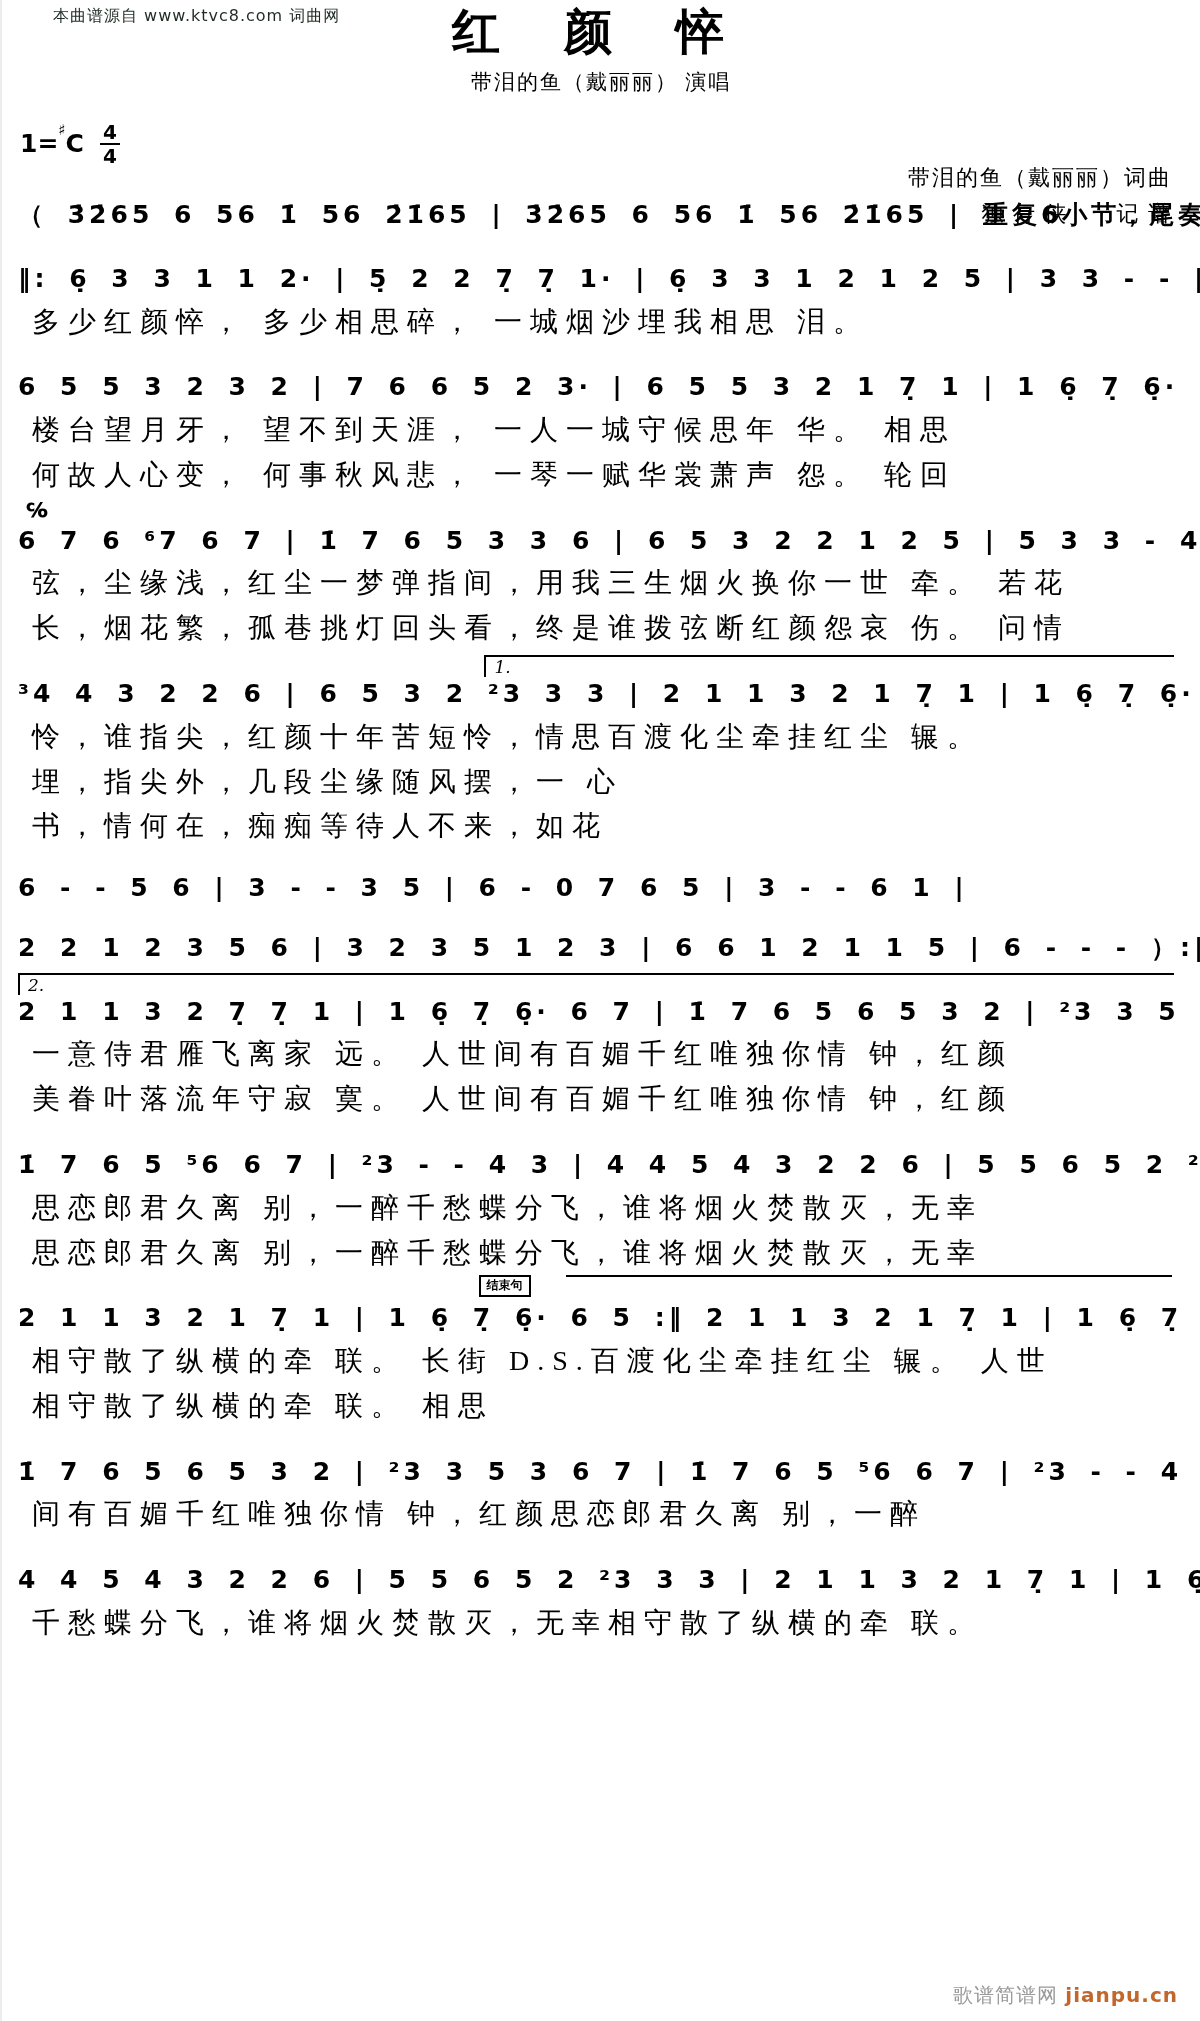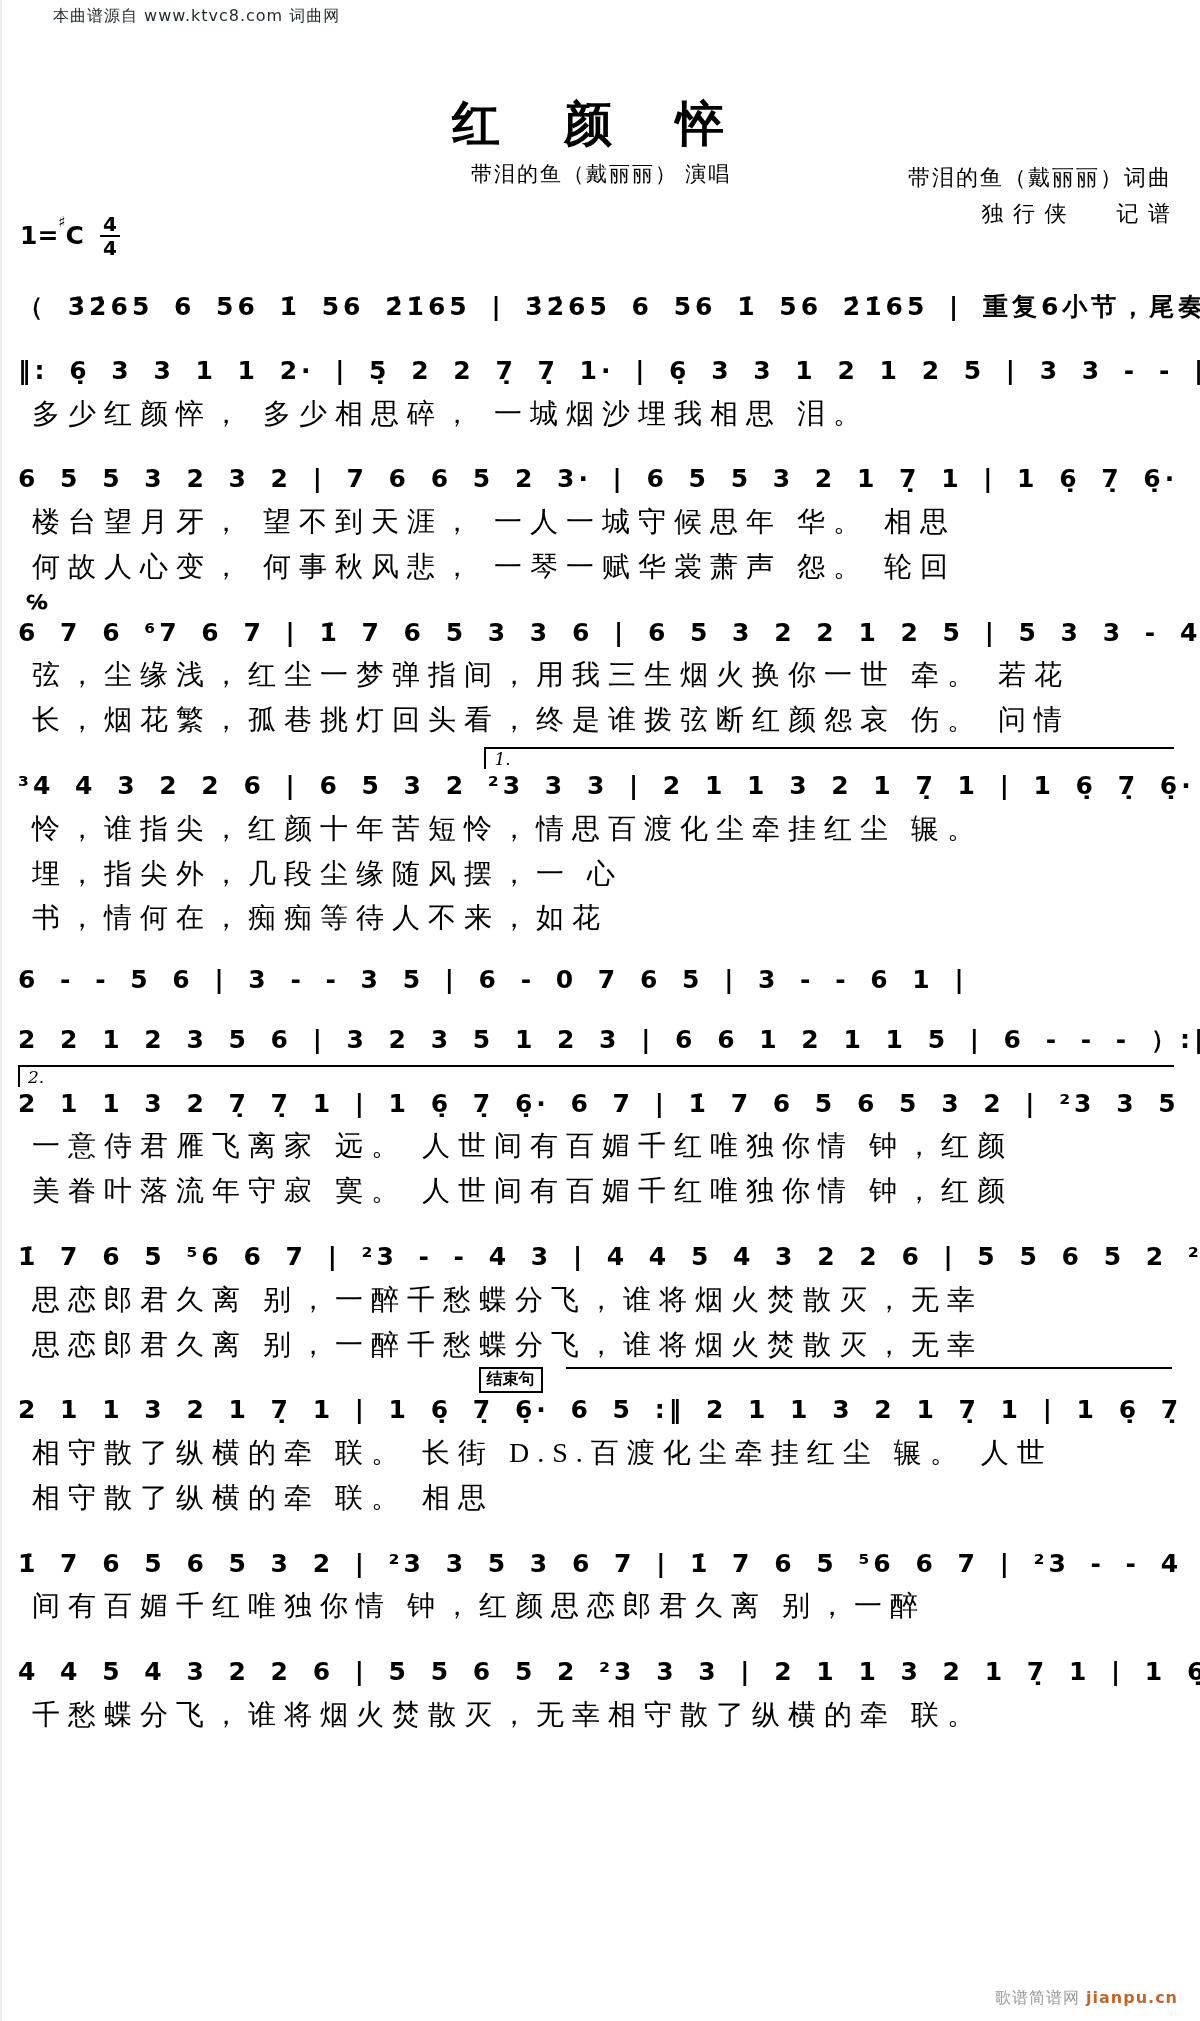--- a/index.html
+++ b/index.html
@@ -11,21 +11,21 @@
     font-family:"Liberation Serif","DejaVu Serif",serif;
     color:#000;
     border-left:2px solid #ececec;
     box-sizing:border-box;
   }
   .src-watermark{
     position:absolute;top:6px;left:51px;
     font-family:"DejaVu Sans",sans-serif;
     font-size:16px;color:#1e2b22;letter-spacing:1px;
   }
-  .header{padding-top:92px;}
+  .header{}
   .title{
     text-align:center;
     font-size:48px;font-weight:bold;
     letter-spacing:26px;
     font-family:"Liberation Serif","DejaVu Serif",serif;
   }
   .subtitle-row{
     display:flex;justify-content:center;
     margin-top:4px;font-size:21px;letter-spacing:2px;
   }
@@ -64,38 +64,38 @@
     padding-left:14px;
   }
   .volta{
     position:absolute;top:-22px;height:20px;
     border-top:2px solid #000;border-left:2px solid #000;
     font-family:"DejaVu Serif",serif;
   }
   .volta-label{font-style:italic;font-size:17px;padding-left:8px;}
   .boxed{
     position:absolute;top:-26px;
-    font-size:16px;font-weight:bold;
+    font-size:12px;font-weight:bold;
     border:2px solid #000;
     padding:0 6px 1px 6px;
     background:#fff;
   }
   .boxed-line{
     position:absolute;top:-26px;height:24px;
     border-top:2px solid #000;
   }
   .premark{
     position:absolute;top:-26px;left:8px;
     font-size:20px;font-weight:bold;
     font-family:"DejaVu Sans",sans-serif;
   }
   .footer-watermark{
     position:absolute;bottom:12px;right:22px;
     font-family:"DejaVu Sans",sans-serif;
-    font-size:16px;letter-spacing:1px;
+    font-size:20px;letter-spacing:1px;
   }
   .footer-watermark .site{color:#9a9a9a;}
   .footer-watermark .url{font-weight:bold;}
 </style>
 </head>
 <body>
 
 <div class="src-watermark">本曲谱源自 www.ktvc8.com 词曲网</div>
 
 <div class="header">

